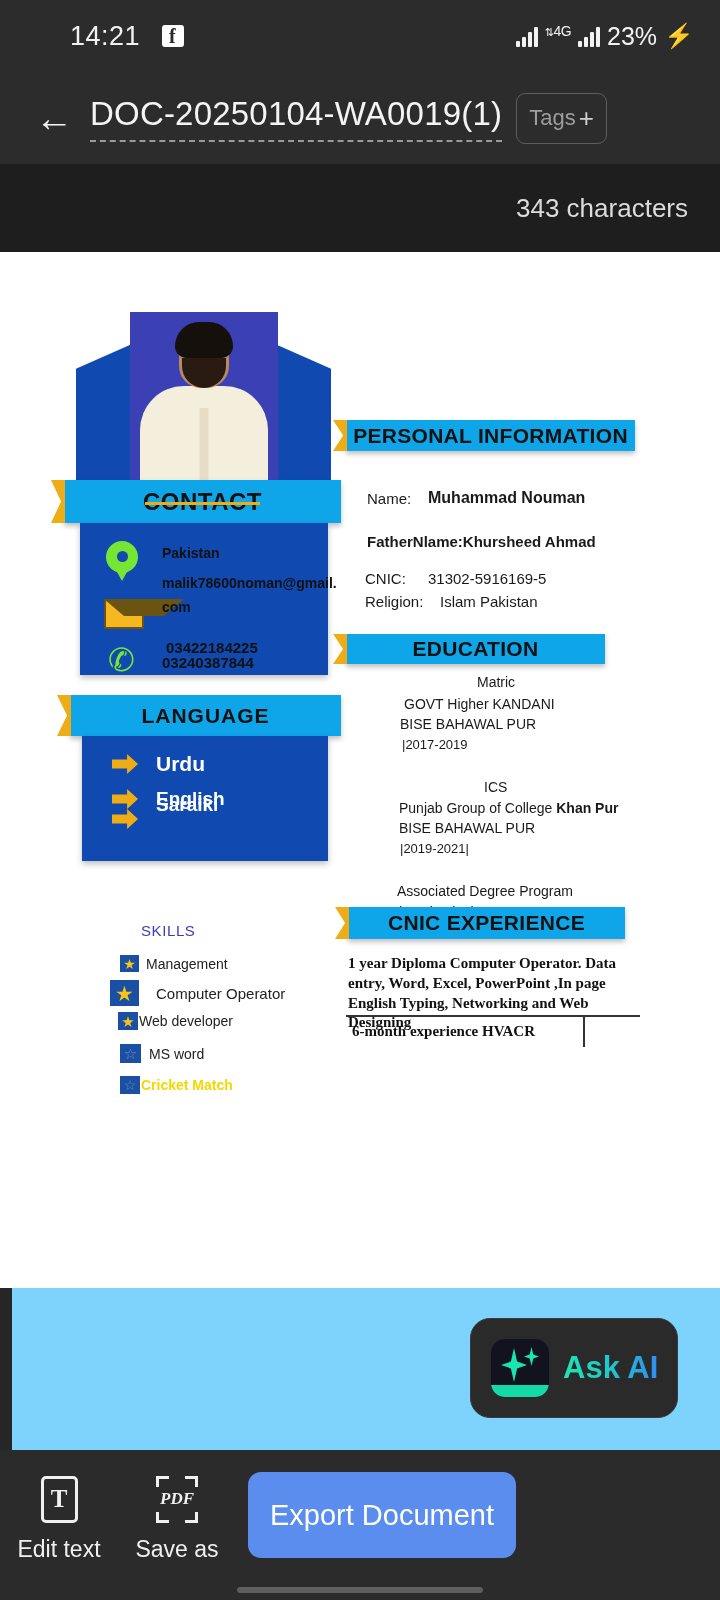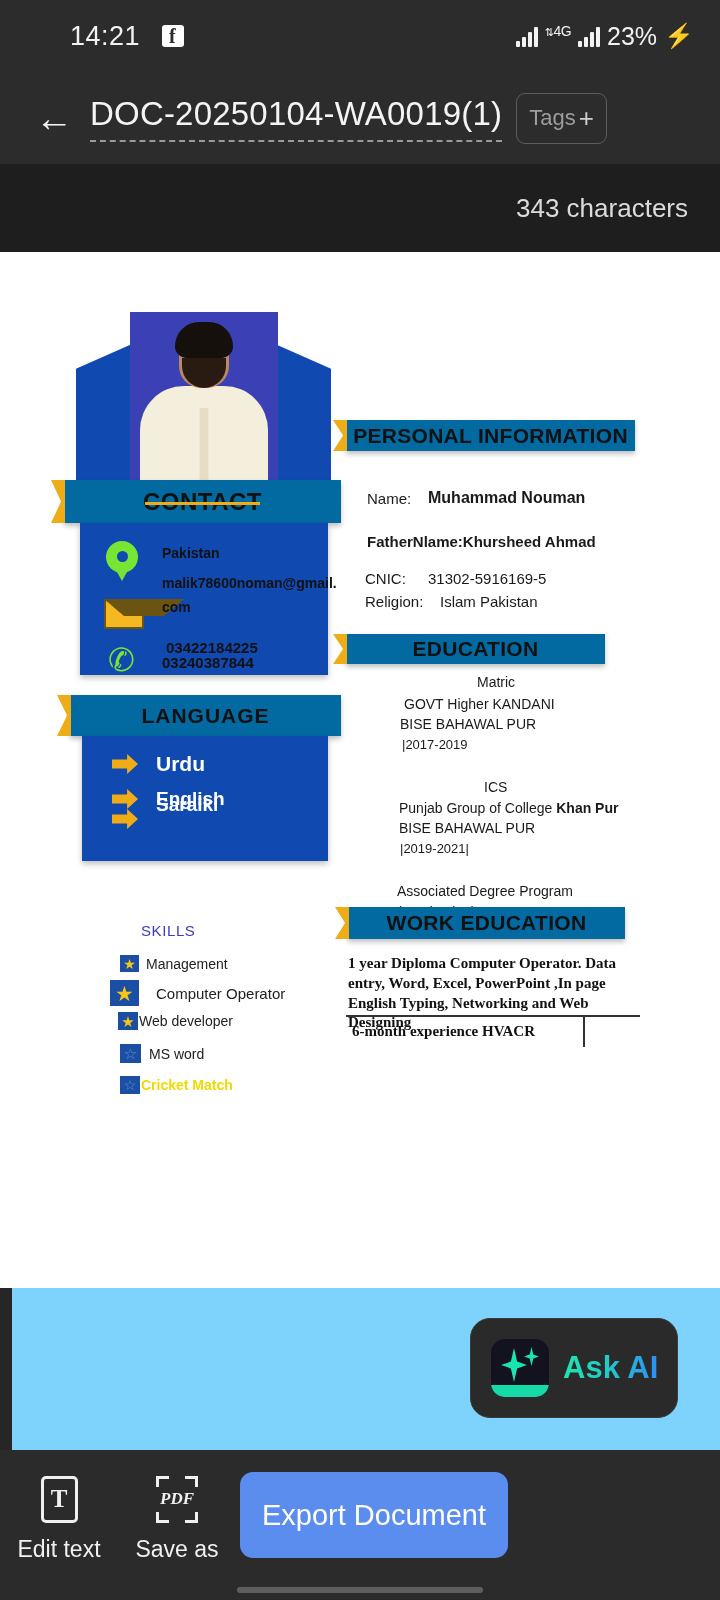--- a/index.html
+++ b/index.html
@@ -102,21 +102,21 @@
   .ph-body {
     position: absolute; left: 50%; bottom: 0; transform: translateX(-50%);
     width: 128px; height: 96px; background: #f4eedd; border-radius: 44px 44px 0 0;
   }
   .ph-placket {
     position: absolute; left: 50%; bottom: 0; transform: translateX(-50%);
     width: 9px; height: 74px; background: #e7ddc4;
   }
 
   .banner {
-    position: relative; background: #0369a1; color: #111;
+    position: relative; background: #0ea5e9; color: #111;
     font-weight: bold; display: flex; align-items: center; justify-content: center;
   }
   .banner::before {
     content: ""; position: absolute; left: -13px; top: 0; bottom: 0; width: 14px;
     background: #eead16;
     clip-path: polygon(0 0, 100% 0, 100% 100%, 0 100%, 72% 50%);
   }
   .banner-sh { box-shadow: 0 3px 5px rgba(0,0,0,.25); }
 
   .contact-banner {
@@ -290,21 +290,21 @@
   .ic-pdf .c3 { left: 0; bottom: 0; border-right: none; border-top: none; }
   .ic-pdf .c4 { right: 0; bottom: 0; border-left: none; border-top: none; }
   .ic-pdf .lbl {
     position: absolute; inset: 0; display: flex; align-items: center; justify-content: center;
     color: #f0f0f0; font-size: 17px; font-weight: bold; font-style: italic;
     font-family: "Liberation Serif", serif;
   }
   .ic-dots { display: flex; flex-direction: column; gap: 7px; }
   .ic-dots i { width: 8px; height: 8px; border-radius: 50%; background: #f0f0f0; display: block; }
   .export-btn {
-    margin-left: 4px; width: 268px; height: 86px; background: #5b8def; border-radius: 13px;
+    margin-left: 12px; width: 268px; height: 86px; background: #5b8def; border-radius: 13px;
     display: flex; align-items: center; justify-content: center;
     color: #ffffff; font-size: 29px;
   }
   .gesture-bar {
     position: absolute; bottom: 7px; left: 50%; transform: translateX(-50%);
     width: 246px; height: 6px; border-radius: 3px; background: #5e5e5e;
   }
 </style>
 </head>
 <body>
@@ -452,21 +452,21 @@
 
     <div class="edu-line" style="left:484px; top:527px;">ICS</div>
     <div class="edu-line" style="left:399px; top:548px;"><span>Punjab Group of College </span><span class="edu-bold">Khan Pur</span></div>
     <div class="edu-line" style="left:399px; top:568px;">BISE BAHAWAL PUR</div>
     <div class="edu-line" style="left:400px; top:589px; font-size:13px;">|2019-2021|</div>
 
     <div class="edu-line" style="left:397px; top:631px;">Associated Degree Program</div>
     <div class="edu-line" style="left:397px; top:652px;">(Graduation)</div>
 
     <div class="banner banner-sh work-banner">
-      <span>WORK EDUCATION</span>
+      <span>CNIC EXPERIENCE</span>
     </div>
     <div class="work-body">1 year Diploma Computer Operator. Data entry, Word, Excel, PowerPoint ,In page English Typing, Networking and Web Designing</div>
     <div class="work-rule"></div>
     <div class="work-second">6-month experience HVACR</div>
     <div class="work-vrule"></div>
   </div>
 
   <div class="aistrip">
     <div class="ask-ai">
       <div class="ai-glyph">

